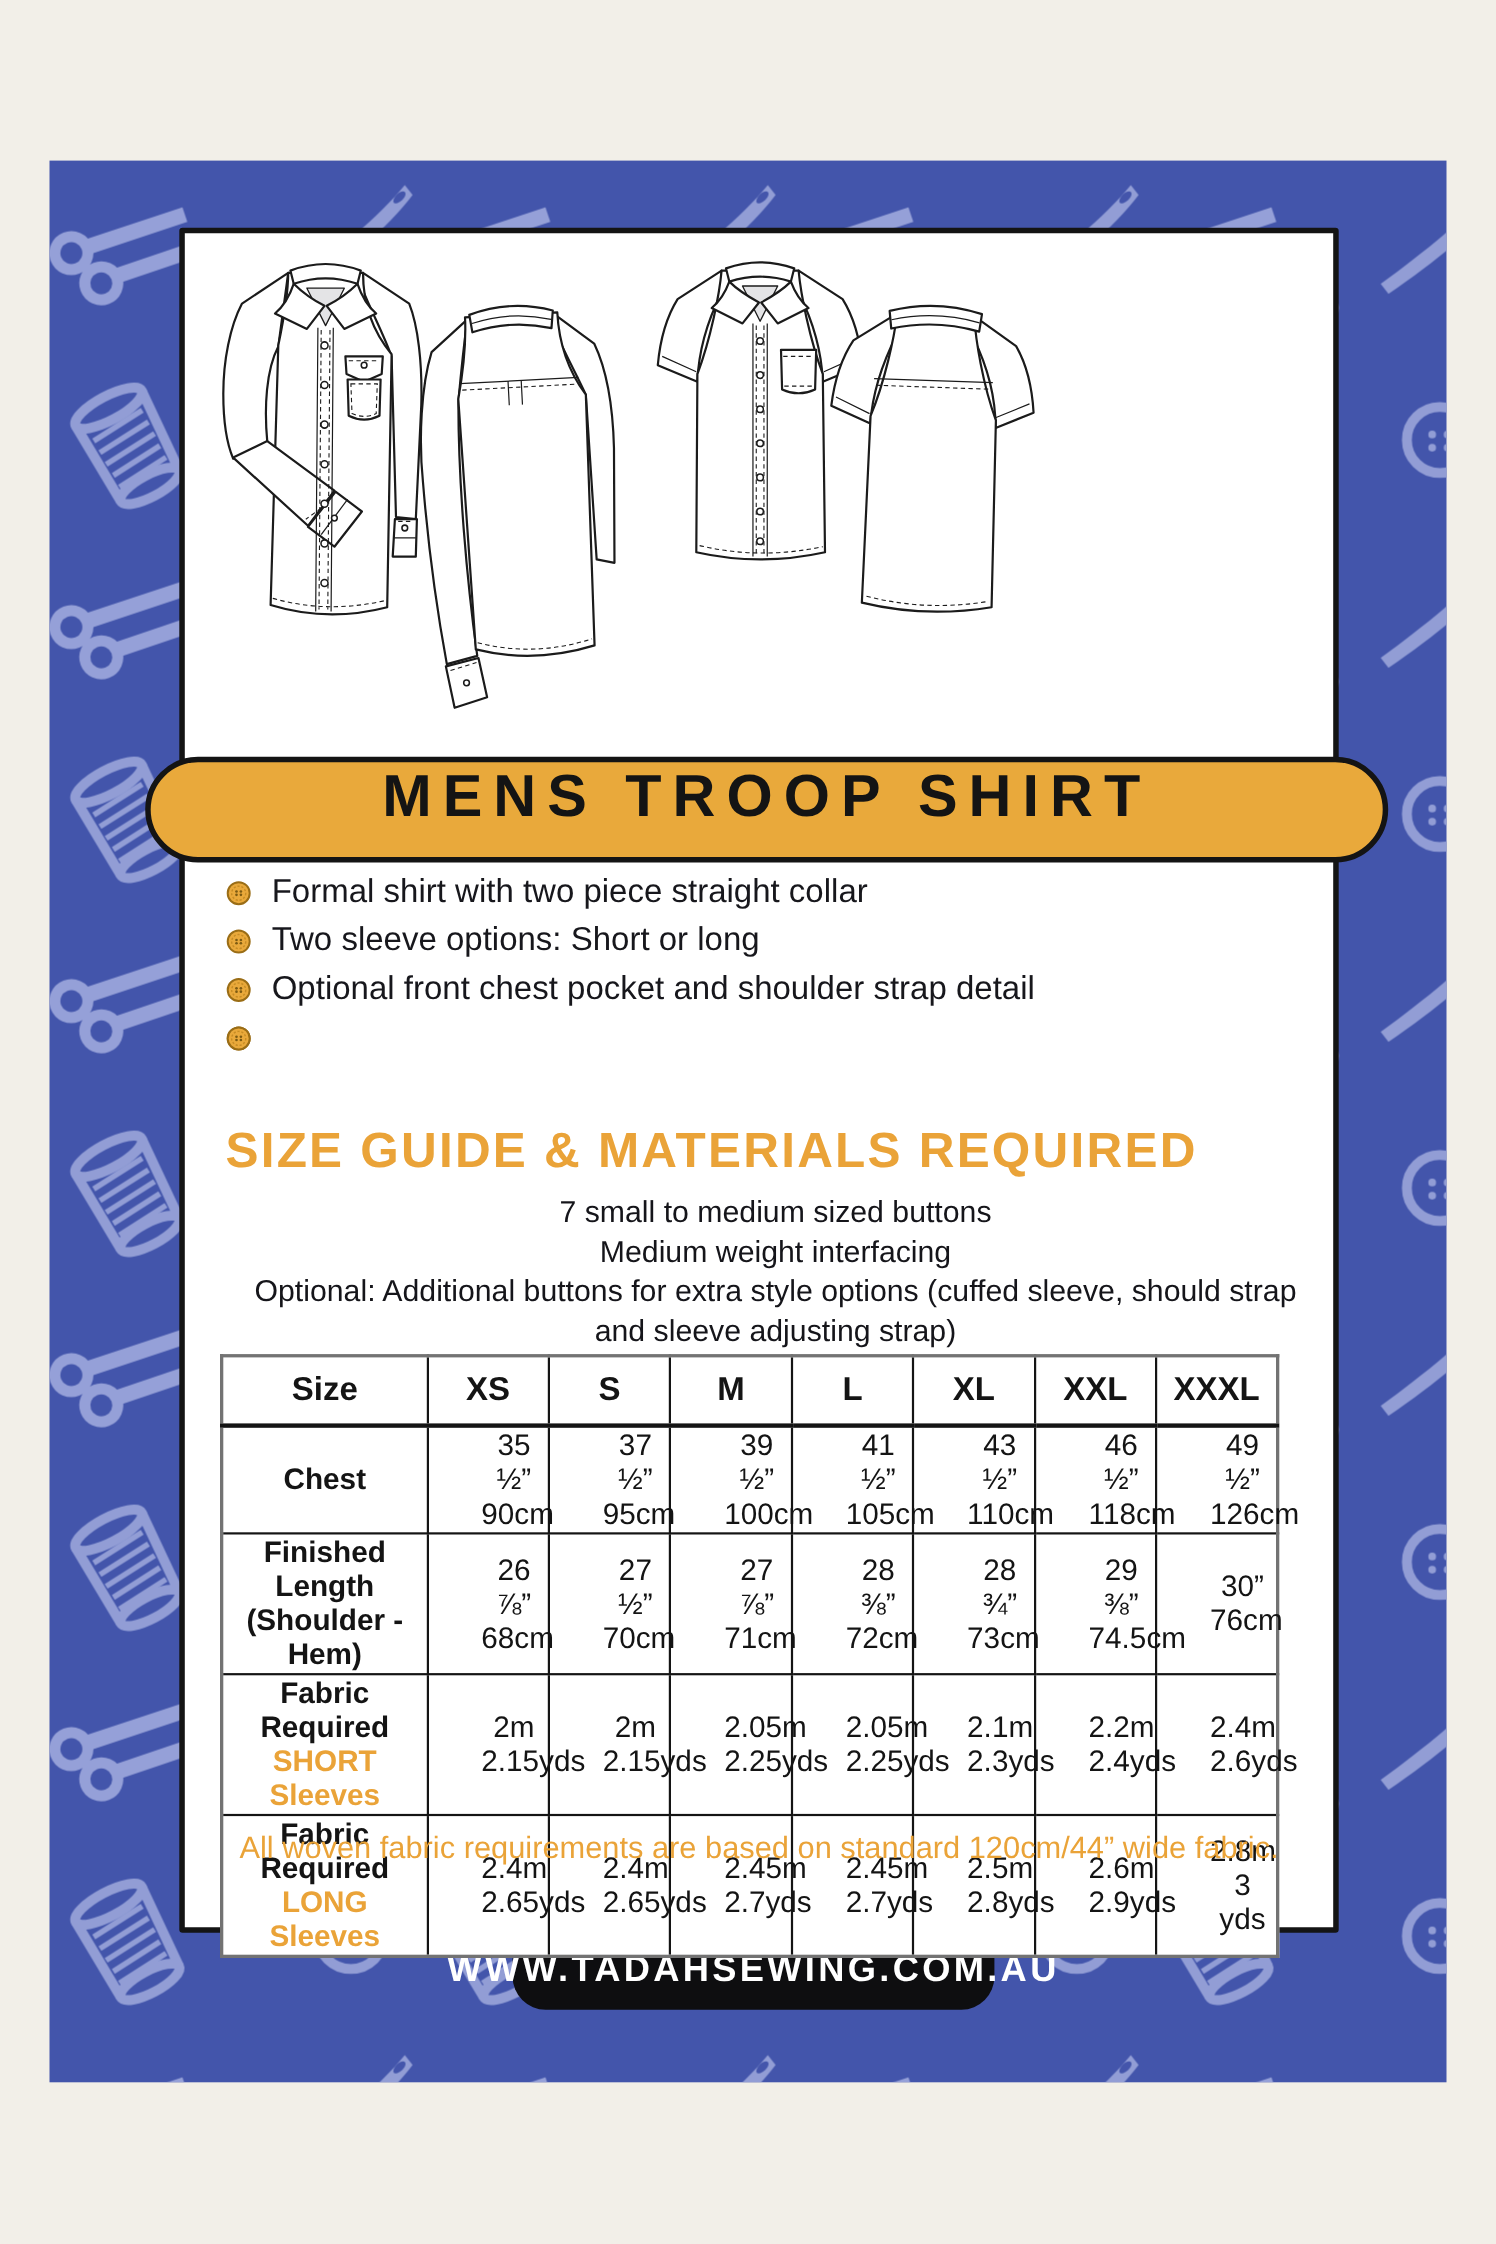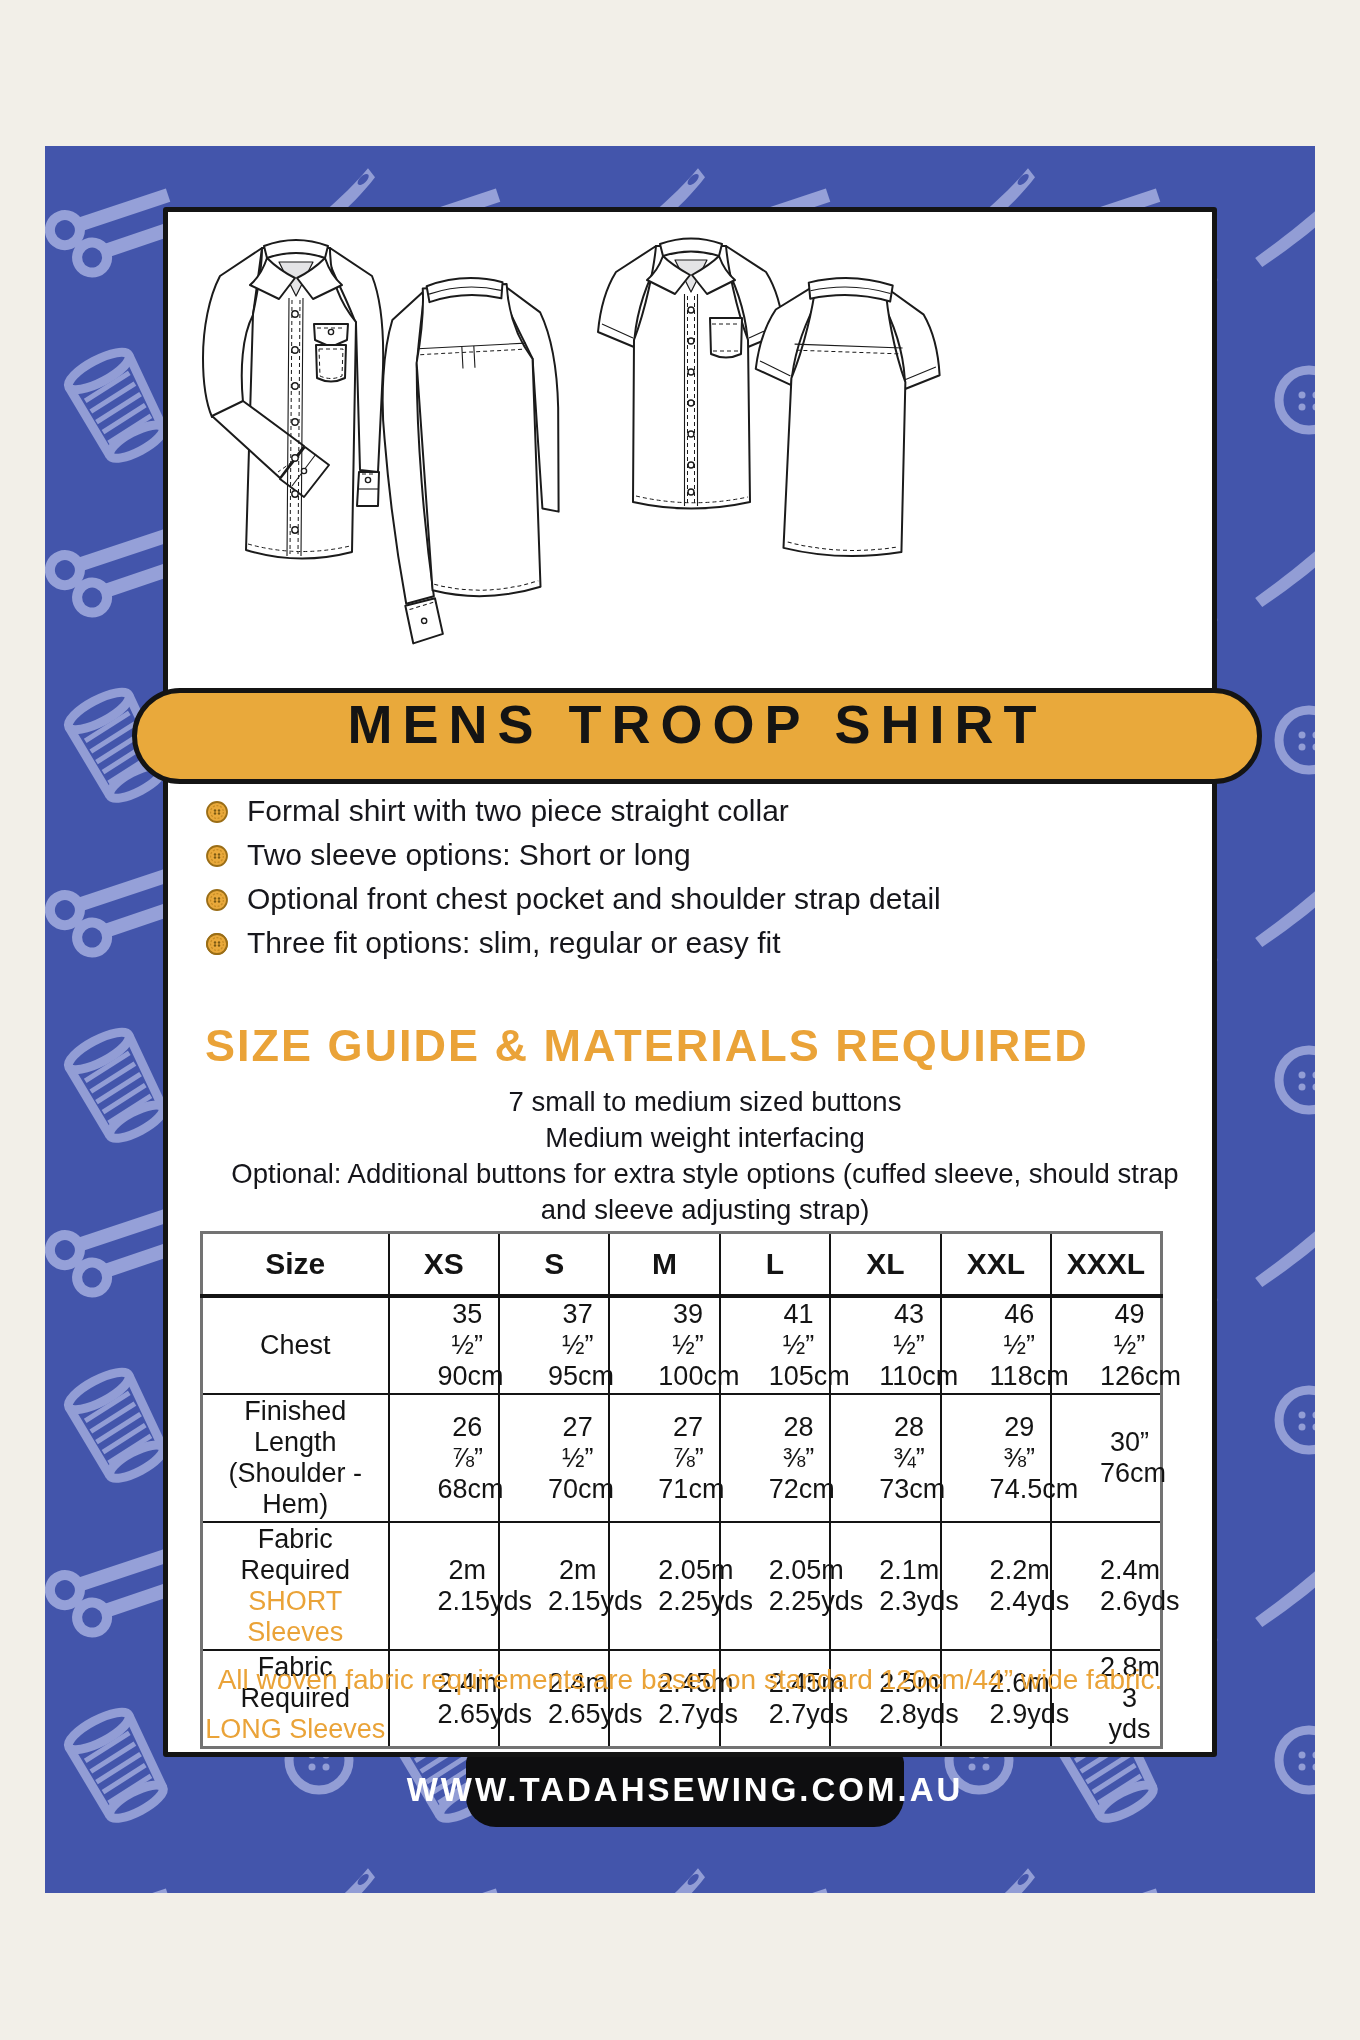--- a/index.html
+++ b/index.html
@@ -29,21 +29,21 @@
                 color:#eaa338;letter-spacing:2px;white-space:nowrap;}
 
   .materials{position:absolute;left:37px;top:872px;width:1000px;font-size:27.5px;line-height:36px;}
   .materials p{margin:0;text-align:center;}
 
   table.size-table{position:absolute;left:32px;top:1019px;width:963px;border-collapse:collapse;
                    table-layout:fixed;font-size:27px;color:#141414;background:#fff;}
   table.size-table,table.size-table th,table.size-table td{border:2.5px solid #141414;}
   table.size-table{border:3px solid #737373;}
   table.size-table thead th{font-size:30px;font-weight:700;height:58px;border-bottom:4px solid #141414;}
-  table.size-table tbody th{font-weight:400;font-size:27px;line-height:31px;}
+  table.size-table tbody th{font-weight:700;font-size:27px;line-height:31px;}
   table.size-table tbody td{white-space:pre-line;text-align:center;height:72px;line-height:31px;padding-left:48px;}
   table.size-table th{text-align:center;vertical-align:middle;}
   .gold-sub{color:#eaa338;}
 
   .fabric-note{position:absolute;left:0;top:1452px;width:1044px;text-align:center;
                color:#eaa338;font-size:28px;}
 
   .site-pill{position:absolute;left:466px;top:1752px;width:438px;height:75px;background:#0e0e10;
              border-radius:10px 10px 30px 30px;display:flex;align-items:center;justify-content:center;z-index:1;}
   .site-pill span{color:#ffffff;font-size:33px;font-weight:600;letter-spacing:3px;white-space:nowrap;}
@@ -266,21 +266,20 @@
         </li>
         <li>
           <svg class="bullet" viewBox="0 0 24 24">
               <circle cx="12" cy="12" r="10" fill="#e9a93b" stroke="#9a6d16" stroke-width="1.8"></circle>
               <circle cx="12" cy="12" r="6.4" fill="none" stroke="#c88d25" stroke-width="1.3" stroke-dasharray="2 1.6"></circle>
               <circle cx="10" cy="10.5" r="1.2" fill="#7c5a12"></circle>
               <circle cx="14" cy="10.5" r="1.2" fill="#7c5a12"></circle>
               <circle cx="10" cy="13.5" r="1.2" fill="#7c5a12"></circle>
               <circle cx="14" cy="13.5" r="1.2" fill="#7c5a12"></circle>
             </svg>
-          <span>Three fit options: slim, regular or easy fit</span>
         </li>
       </ul>
     </div>
 
     <h2 class="size-heading">SIZE GUIDE &amp; MATERIALS REQUIRED</h2>
 
     <div class="materials">
       <p>7 small to medium sized buttons</p>
       <p>Medium weight interfacing</p>
       <p>Optional: Additional buttons for extra style options (cuffed sleeve, should strap and sleeve adjusting strap)</p>

